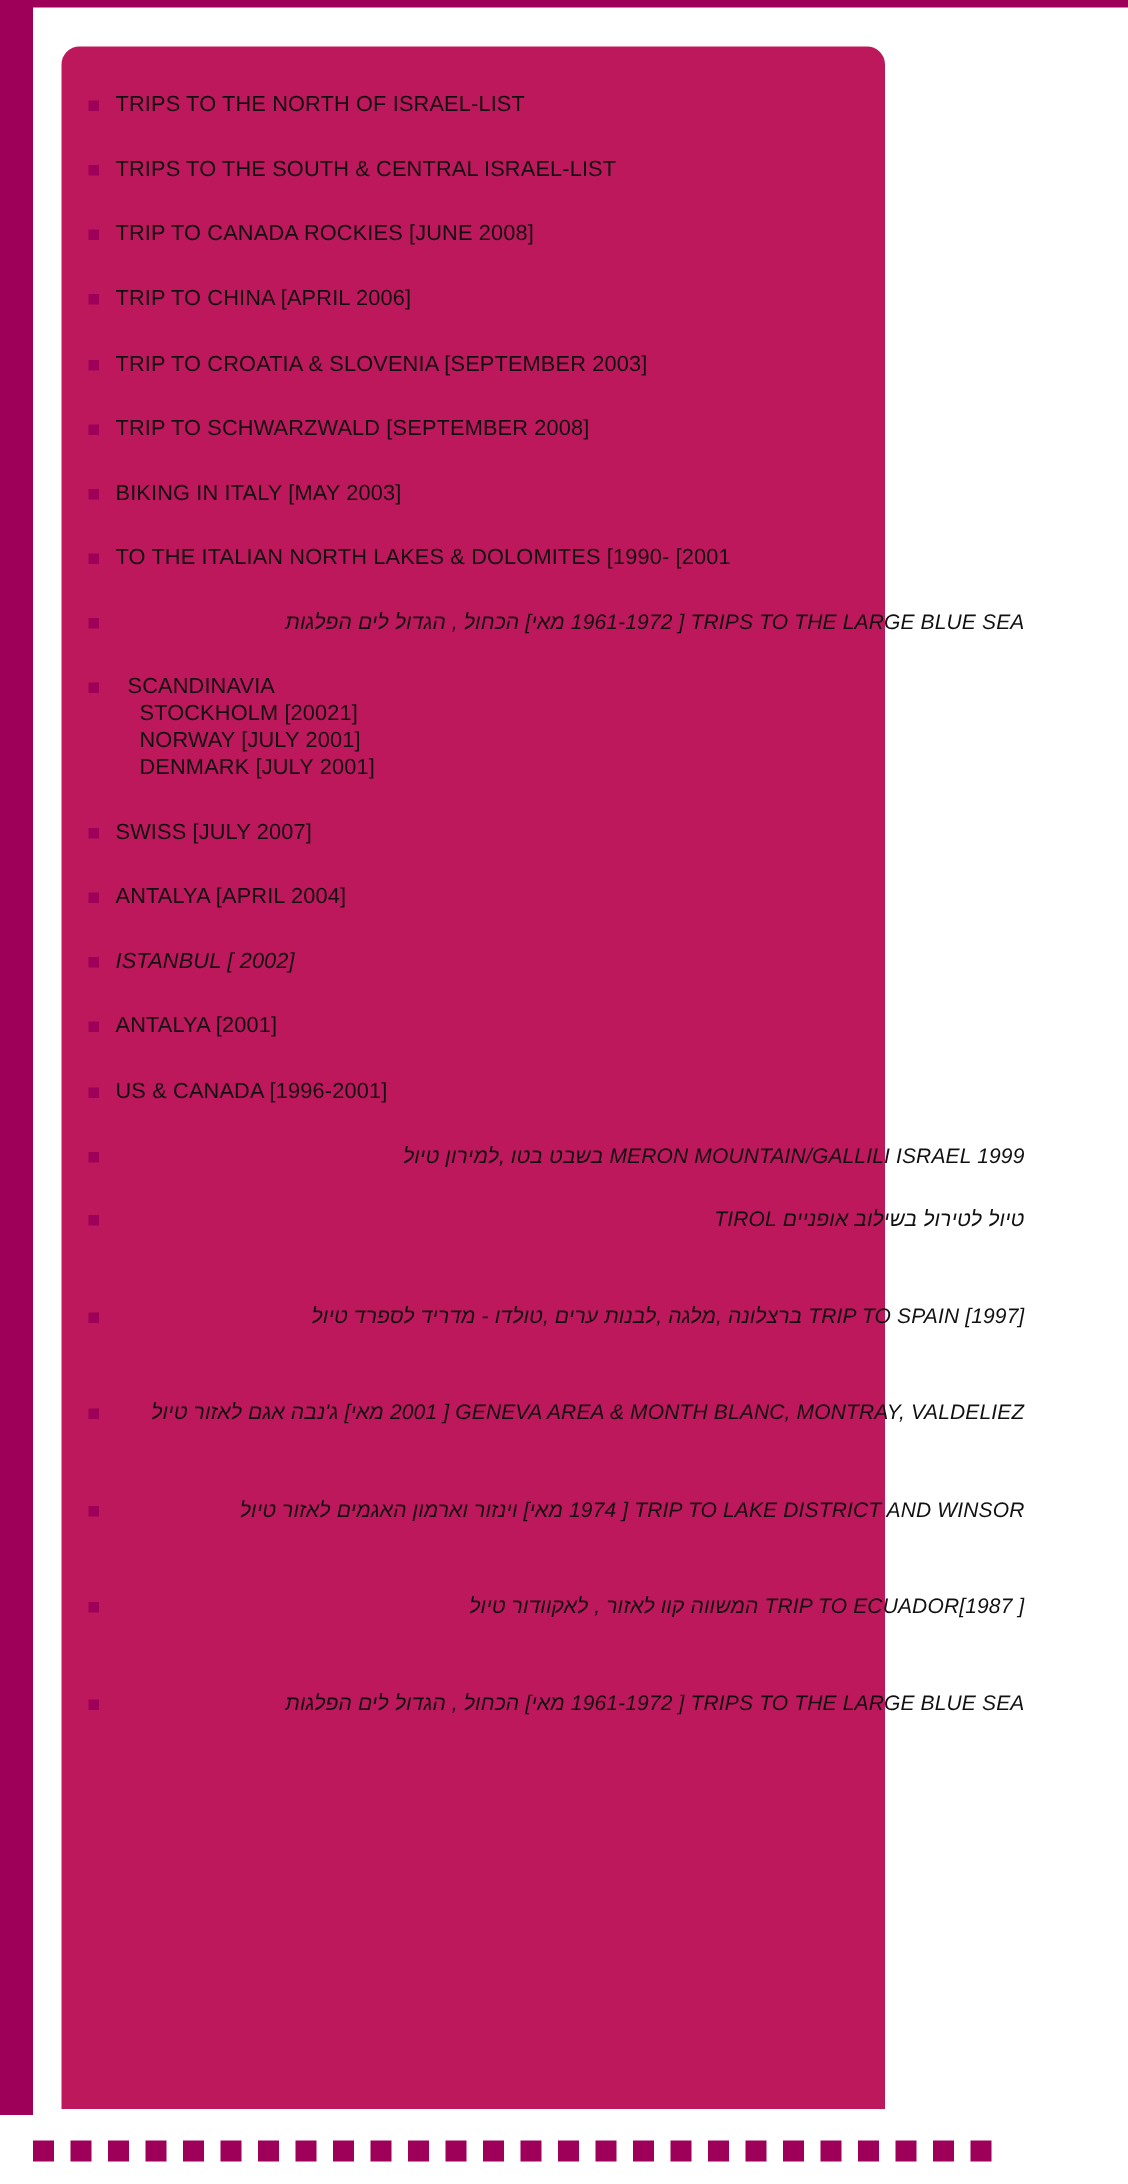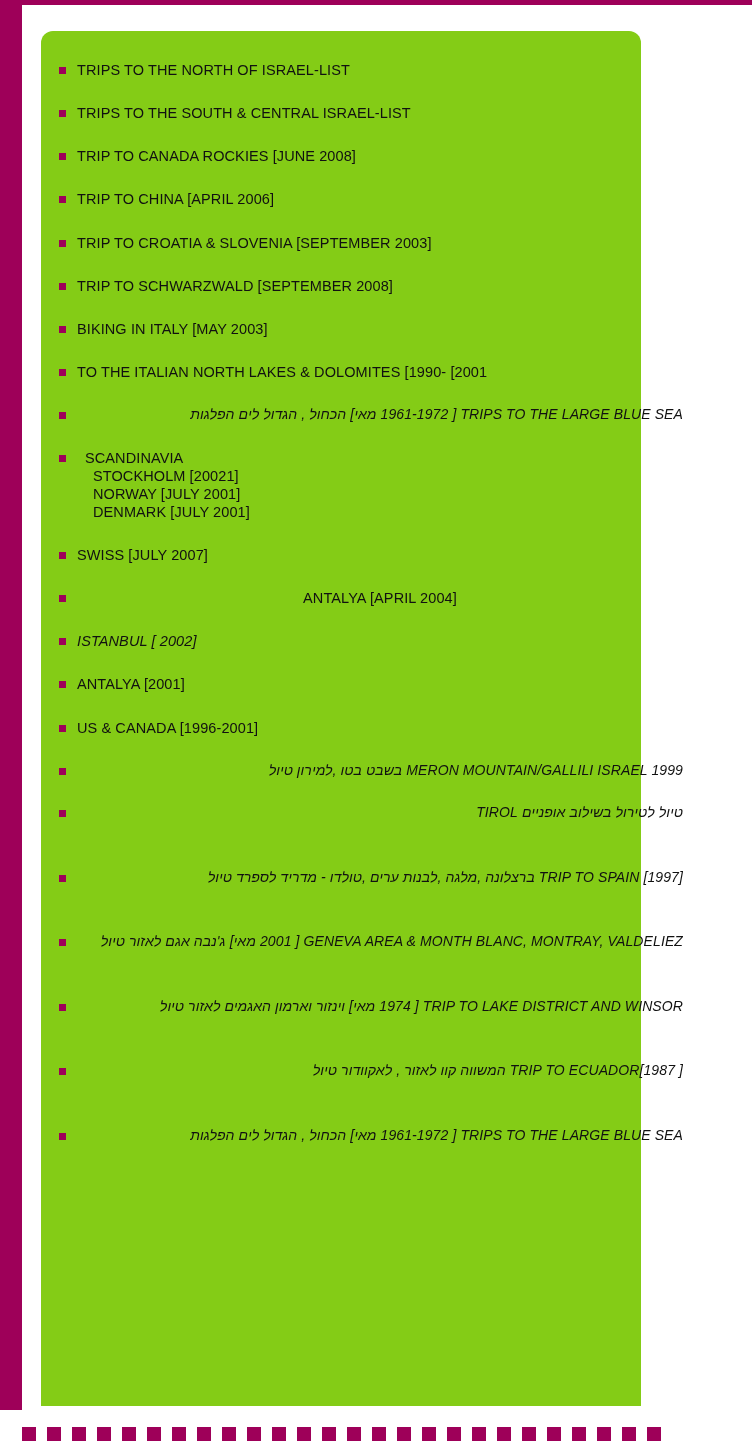--- a/index.html
+++ b/index.html
@@ -35,23 +35,23 @@
     left: 0;
     width: 22px;
     height: 1456px;
     background: #9e0059;
   }
   
   .panel {
     position: absolute;
     top: 31px;
     left: 41px;
-    width: 600px;
+    width: 549px;
     height: 1375px;
-    background: #84cc16;
+    background: #be185d;
     border-radius: 12px 12px 0 0;
   }
   .panel-inner {
     position: absolute;
     top: 30px;
     left: 0;
     width: 642px;
     height: 1345px;
     overflow: hidden;
   }
@@ -164,21 +164,21 @@
             <span class="bullet"></span>
             <span class="line">SCANDINAVIA</span>
             <span class="line sub">  STOCKHOLM [20021]</span>
             <span class="line sub">  NORWAY [JULY 2001]</span>
             <span class="line sub">  DENMARK [JULY 2001]</span>
           </li>
           <li class="item" style="margin-top: 25px;">
             <span class="bullet"></span>
             <span class="line">SWISS [JULY 2007]</span>
           </li>
-          <li class="item" style="margin-top: 25px; text-align: center;">
+          <li class="item" style="margin-top: 25px;">
             <span class="bullet"></span>
             <span class="line"> ANTALYA  [APRIL 2004]</span>
           </li>
           <li class="item" style="margin-top: 25px; font-style: italic;">
             <span class="bullet"></span>
             <span class="line">ISTANBUL  [ 2002]</span>
           </li>
           <li class="item" style="margin-top: 25px;">
             <span class="bullet"></span>
             <span class="line">ANTALYA [2001]</span>

